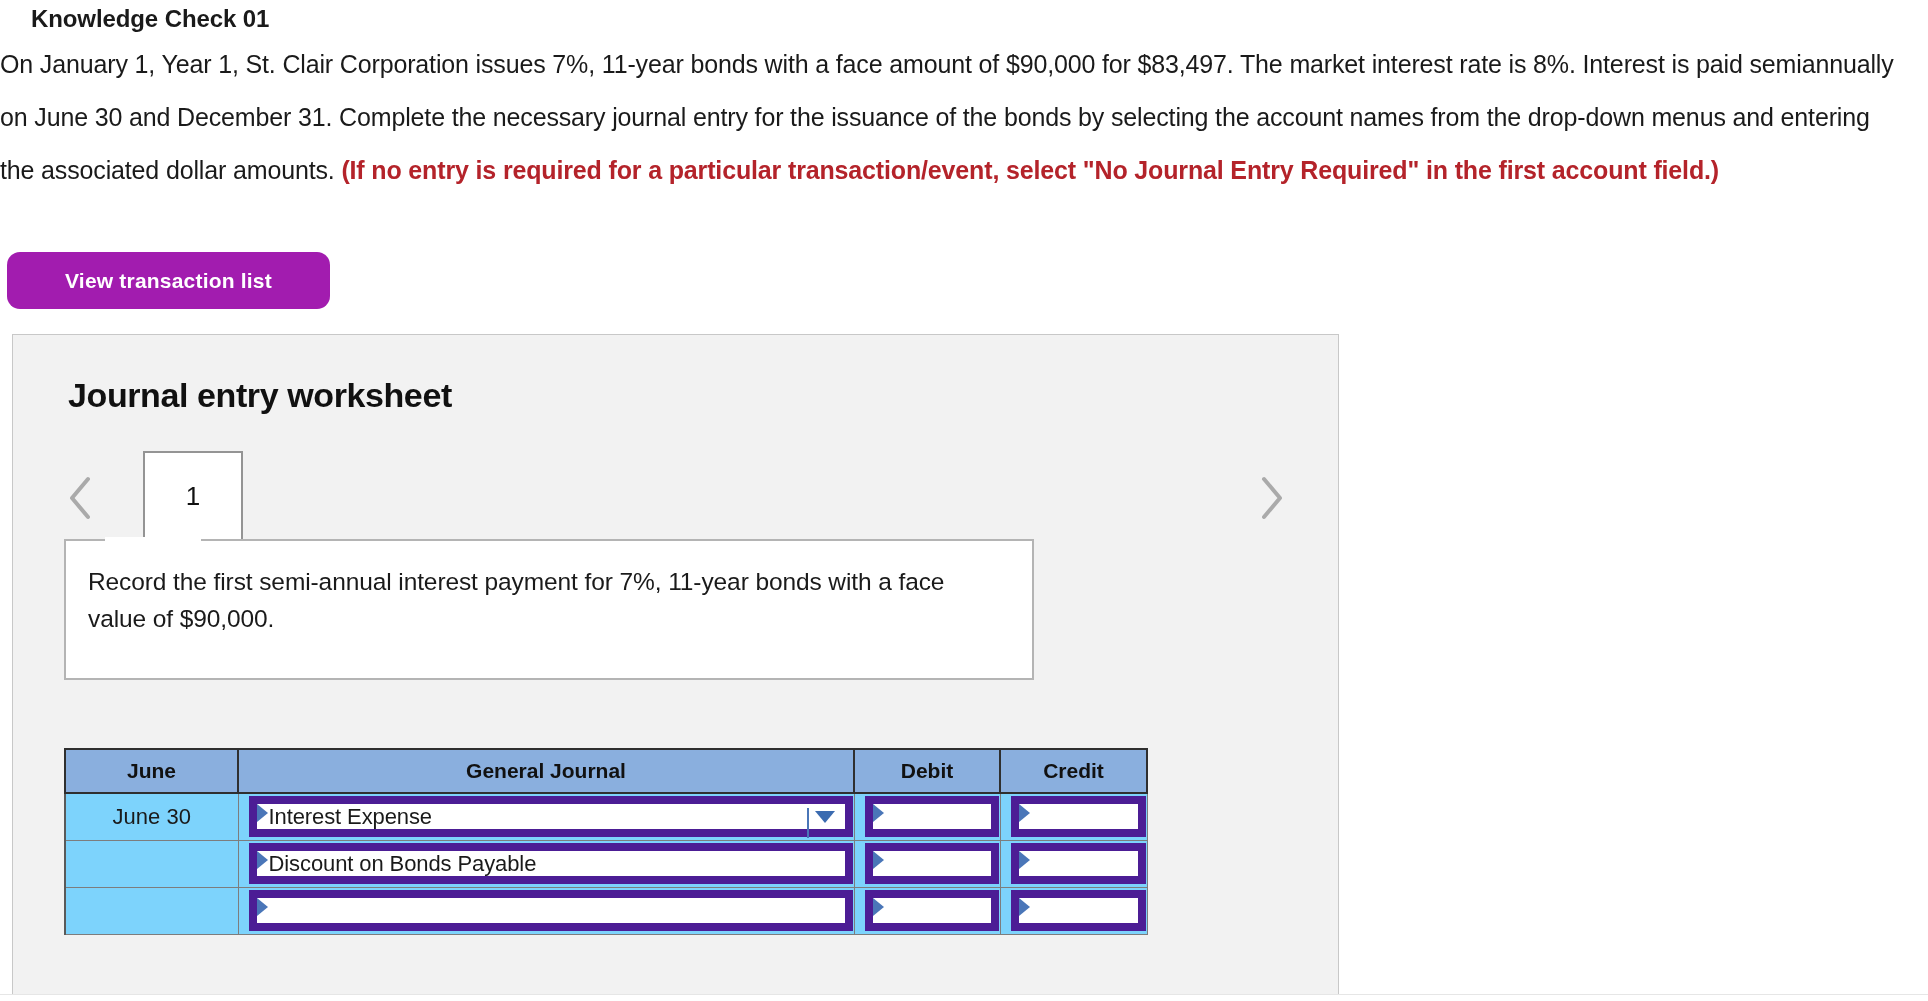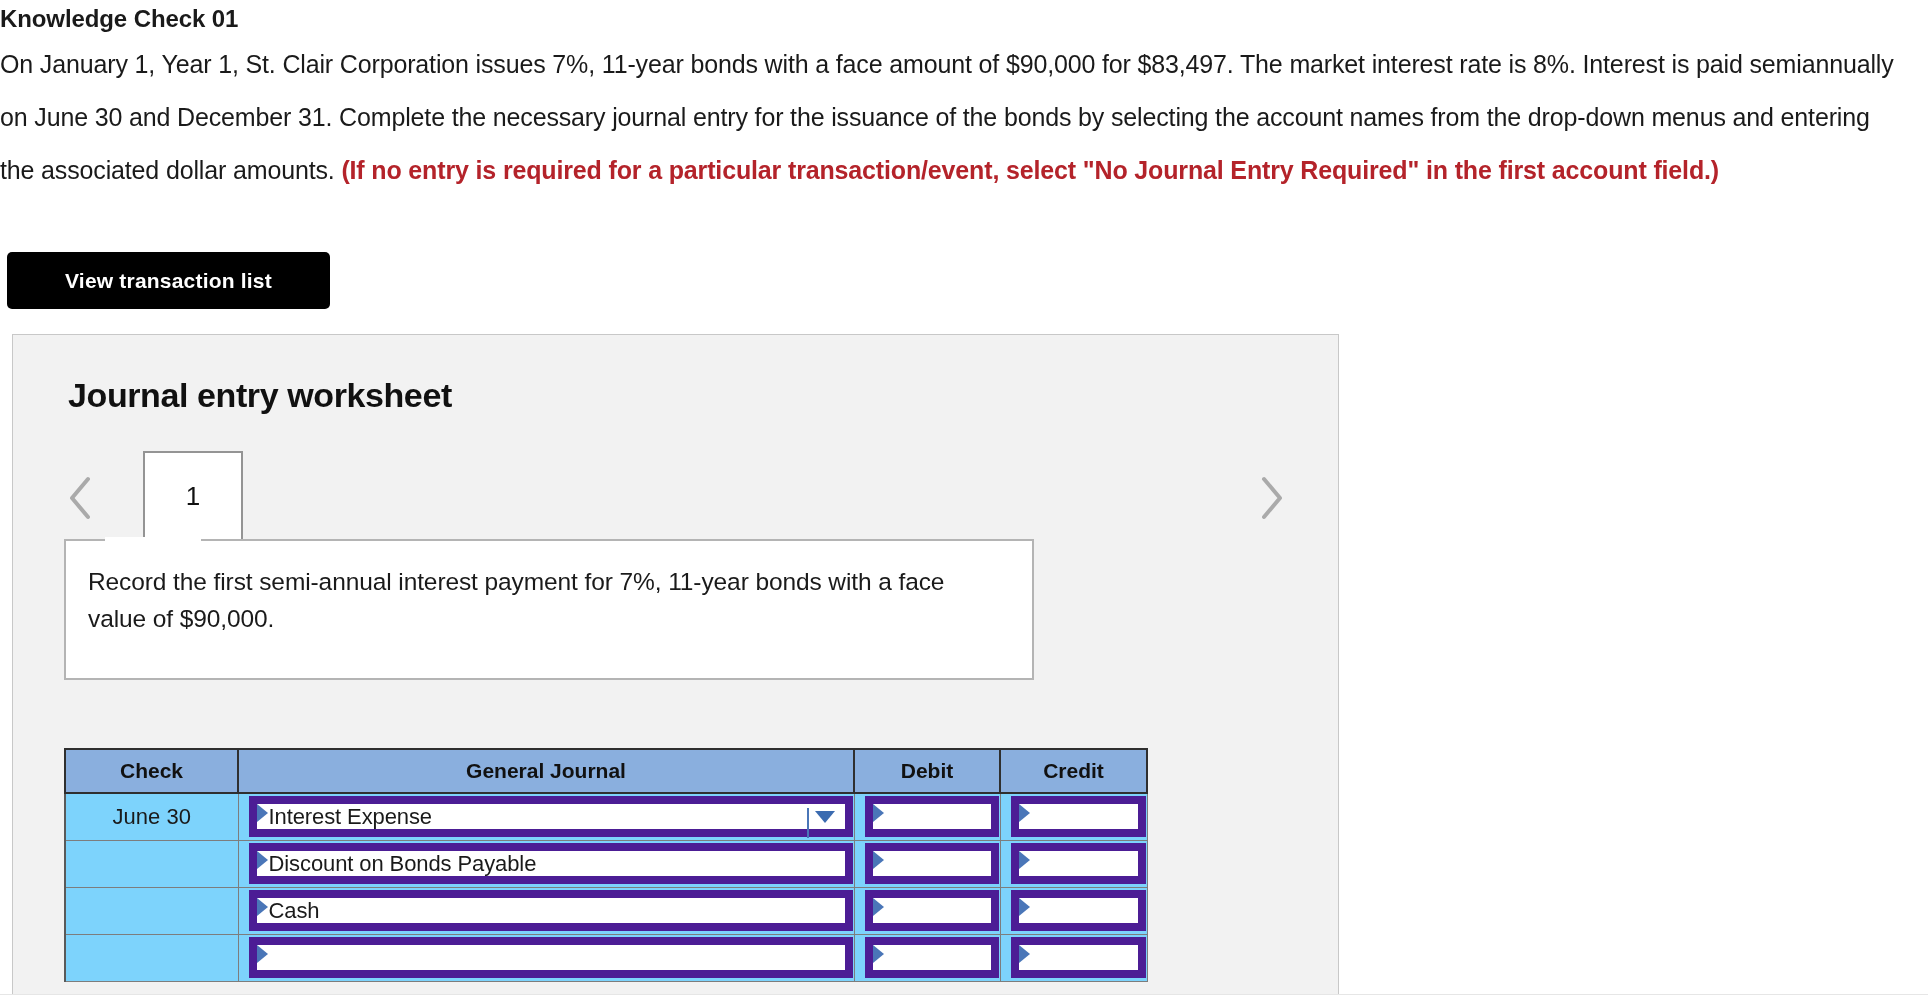--- a/index.html
+++ b/index.html
@@ -18,41 +18,42 @@
     position: absolute;
     left: 0px; top: 4px;
     width: 1910px;
   }
   .qtitle {
     font-size: 24px;
     font-weight: bold;
     color: #1a1a1a;
     line-height: 30px;
     letter-spacing: -0.1px;
+    margin-left: 31px;
   }
   .qbody {
     font-size: 25px;
     color: #1a1a1a;
     line-height: 53px;
     margin-top: 4px;
     letter-spacing: -0.15px;
   }
   .qred {
     color: #b4232a;
     font-weight: bold;
   }
 
   
   .vtl-btn {
     position: absolute;
     left: 7px; top: 252px;
     width: 323px; height: 57px;
-    background: #000000;
+    background: #a21caf;
     border: none;
-    border-radius: 5px;
+    border-radius: 13px;
     color: #ffffff;
     font-size: 21px;
     font-weight: bold;
     font-family: "Liberation Sans", sans-serif;
     letter-spacing: 0.2px;
     cursor: pointer;
     display: flex;
     align-items: center;
     justify-content: center;
   }
@@ -289,21 +290,21 @@
 
     <table class="jtable">
       <colgroup>
         <col class="col-date">
           <col class="col-gj">
           <col class="col-debit">
           <col class="col-credit">
       </colgroup>
       <thead>
         <tr>
-          <th>Check</th>
+          <th>June</th>
           <th>General Journal</th>
           <th>Debit</th>
           <th>Credit</th>
         </tr>
       </thead>
       <tbody>
 
         <tr>
           <td class="date-cell">June 30</td>
           <td class="fcell">
@@ -345,41 +346,20 @@
             </div>
           </td>
           <td class="fcell">
             <div class="field">
               <span class="corner-tri"></span>
               <span class="field-text"></span>
             </div>
           </td>
         </tr>
 
-        <tr>
-          <td class="date-cell"></td>
-          <td class="fcell">
-            <div class="field">
-              <span class="corner-tri"></span>
-              <span class="field-text">Cash</span>
-            </div>
-          </td>
-          <td class="fcell">
-            <div class="field">
-              <span class="corner-tri"></span>
-              <span class="field-text"></span>
-            </div>
-          </td>
-          <td class="fcell">
-            <div class="field">
-              <span class="corner-tri"></span>
-              <span class="field-text"></span>
-            </div>
-          </td>
-        </tr>
 
         <tr>
           <td class="date-cell"></td>
           <td class="fcell">
             <div class="field">
               <span class="corner-tri"></span>
               <span class="field-text"></span>
             </div>
           </td>
           <td class="fcell">

